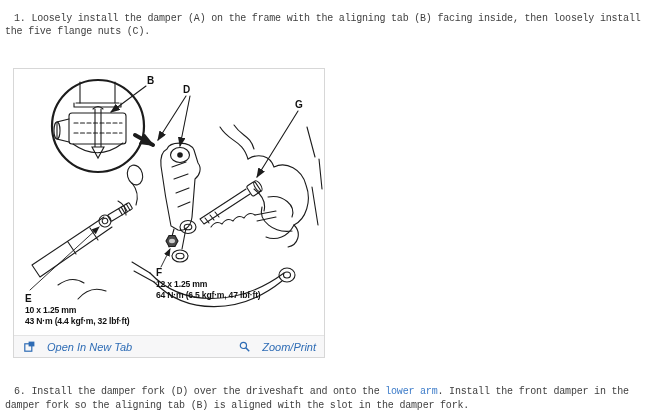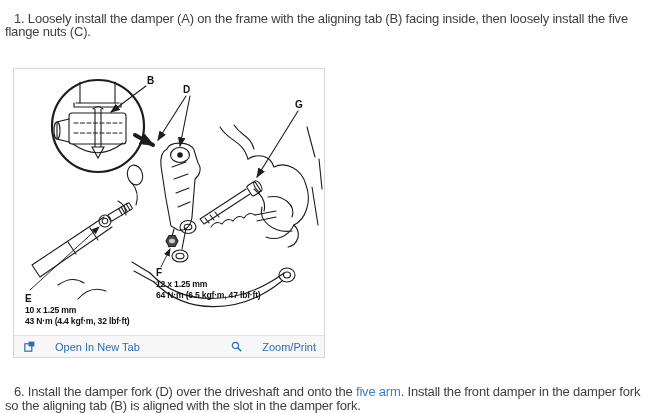--- a/index.html
+++ b/index.html
@@ -2,38 +2,39 @@
 <html><head>
 <meta charset="utf-8">
 <style>
   html,body{margin:0;padding:0;}
   body{
     width:650px;height:413px;overflow:hidden;background:#ffffff;
     font-family:"Liberation Sans", sans-serif;color:#3f3f3f;position:relative;
   }
   .page{position:absolute;inset:0;padding:12px 5px 0 5px;box-sizing:border-box;}
   .step{
-    font-size:13px;line-height:13.2px;letter-spacing:-0.2px;color:#3f3f3f;
+    font-size:10px;line-height:13.2px;letter-spacing:-0.2px;color:#3f3f3f;
     text-indent:9px;
+    font-family:Liberation Mono, monospace;
   }
   .inline-link{color:#3d7cc9;text-decoration:none;cursor:pointer;}
   .figure-box{
     margin:30px 0 0 8px;width:312px;height:290px;box-sizing:border-box;
     border:1px solid #d7d7d7;background:#ffffff;position:relative;
   }
   .figure-box svg.art{display:block;}
   .fig-footer{
     position:absolute;left:0;right:0;bottom:0;height:22px;
     background:#f7f7f8;border-top:1px solid #e4e4e4;
     display:flex;align-items:center;justify-content:space-between;
     padding:0 8px 0 10px;box-sizing:border-box;
   }
   .fig-link{
-    display:inline-flex;gap:20px;
-    color:#2e6cb5;font-size:11px;text-decoration:none;cursor:pointer;
+    display:inline-flex;gap:12px;
+    color:#2e6cb5;font-size:11px;text-decoration:none;cursor:pointer;font-style:italic;
   }
   .steps-bottom{margin-top:27px;}
   .art text{fill:#111111;font-family:"Liberation Sans", sans-serif;font-weight:bold;}
   .lbl{font-size:10px;}
   .spec{font-size:8.6px;letter-spacing:-0.2px;}
 </style>
 </head>
 <body>
 
 <div class="page">
@@ -151,18 +152,18 @@
           <circle cx="4.4" cy="4.4" r="3.1" fill="none" stroke="#2e6cb5" stroke-width="1.2"></circle>
           <line x1="6.8" y1="6.8" x2="10.2" y2="10.2" stroke="#2e6cb5" stroke-width="1.5"></line>
         </svg>
         <span>Zoom/Print</span>
       </a>
     </div>
   </div>
 
   <div class="steps-bottom">
     <div class="step">
-      <span>6. Install the damper fork (D) over the driveshaft and onto the </span><a class="inline-link">five arm</a><span>. Install the front damper in the damper fork so the aligning tab (B) is aligned with the slot in the damper fork.</span>
+      <span>6. Install the damper fork (D) over the driveshaft and onto the </span><a class="inline-link">lower arm</a><span>. Install the front damper in the damper fork so the aligning tab (B) is aligned with the slot in the damper fork.</span>
     </div>
     <div class="step">4. Loosely install a new self-locking nut (F) with the flange bolt (G).</div>
   </div>
 
 </div>
 
 </body></html>

